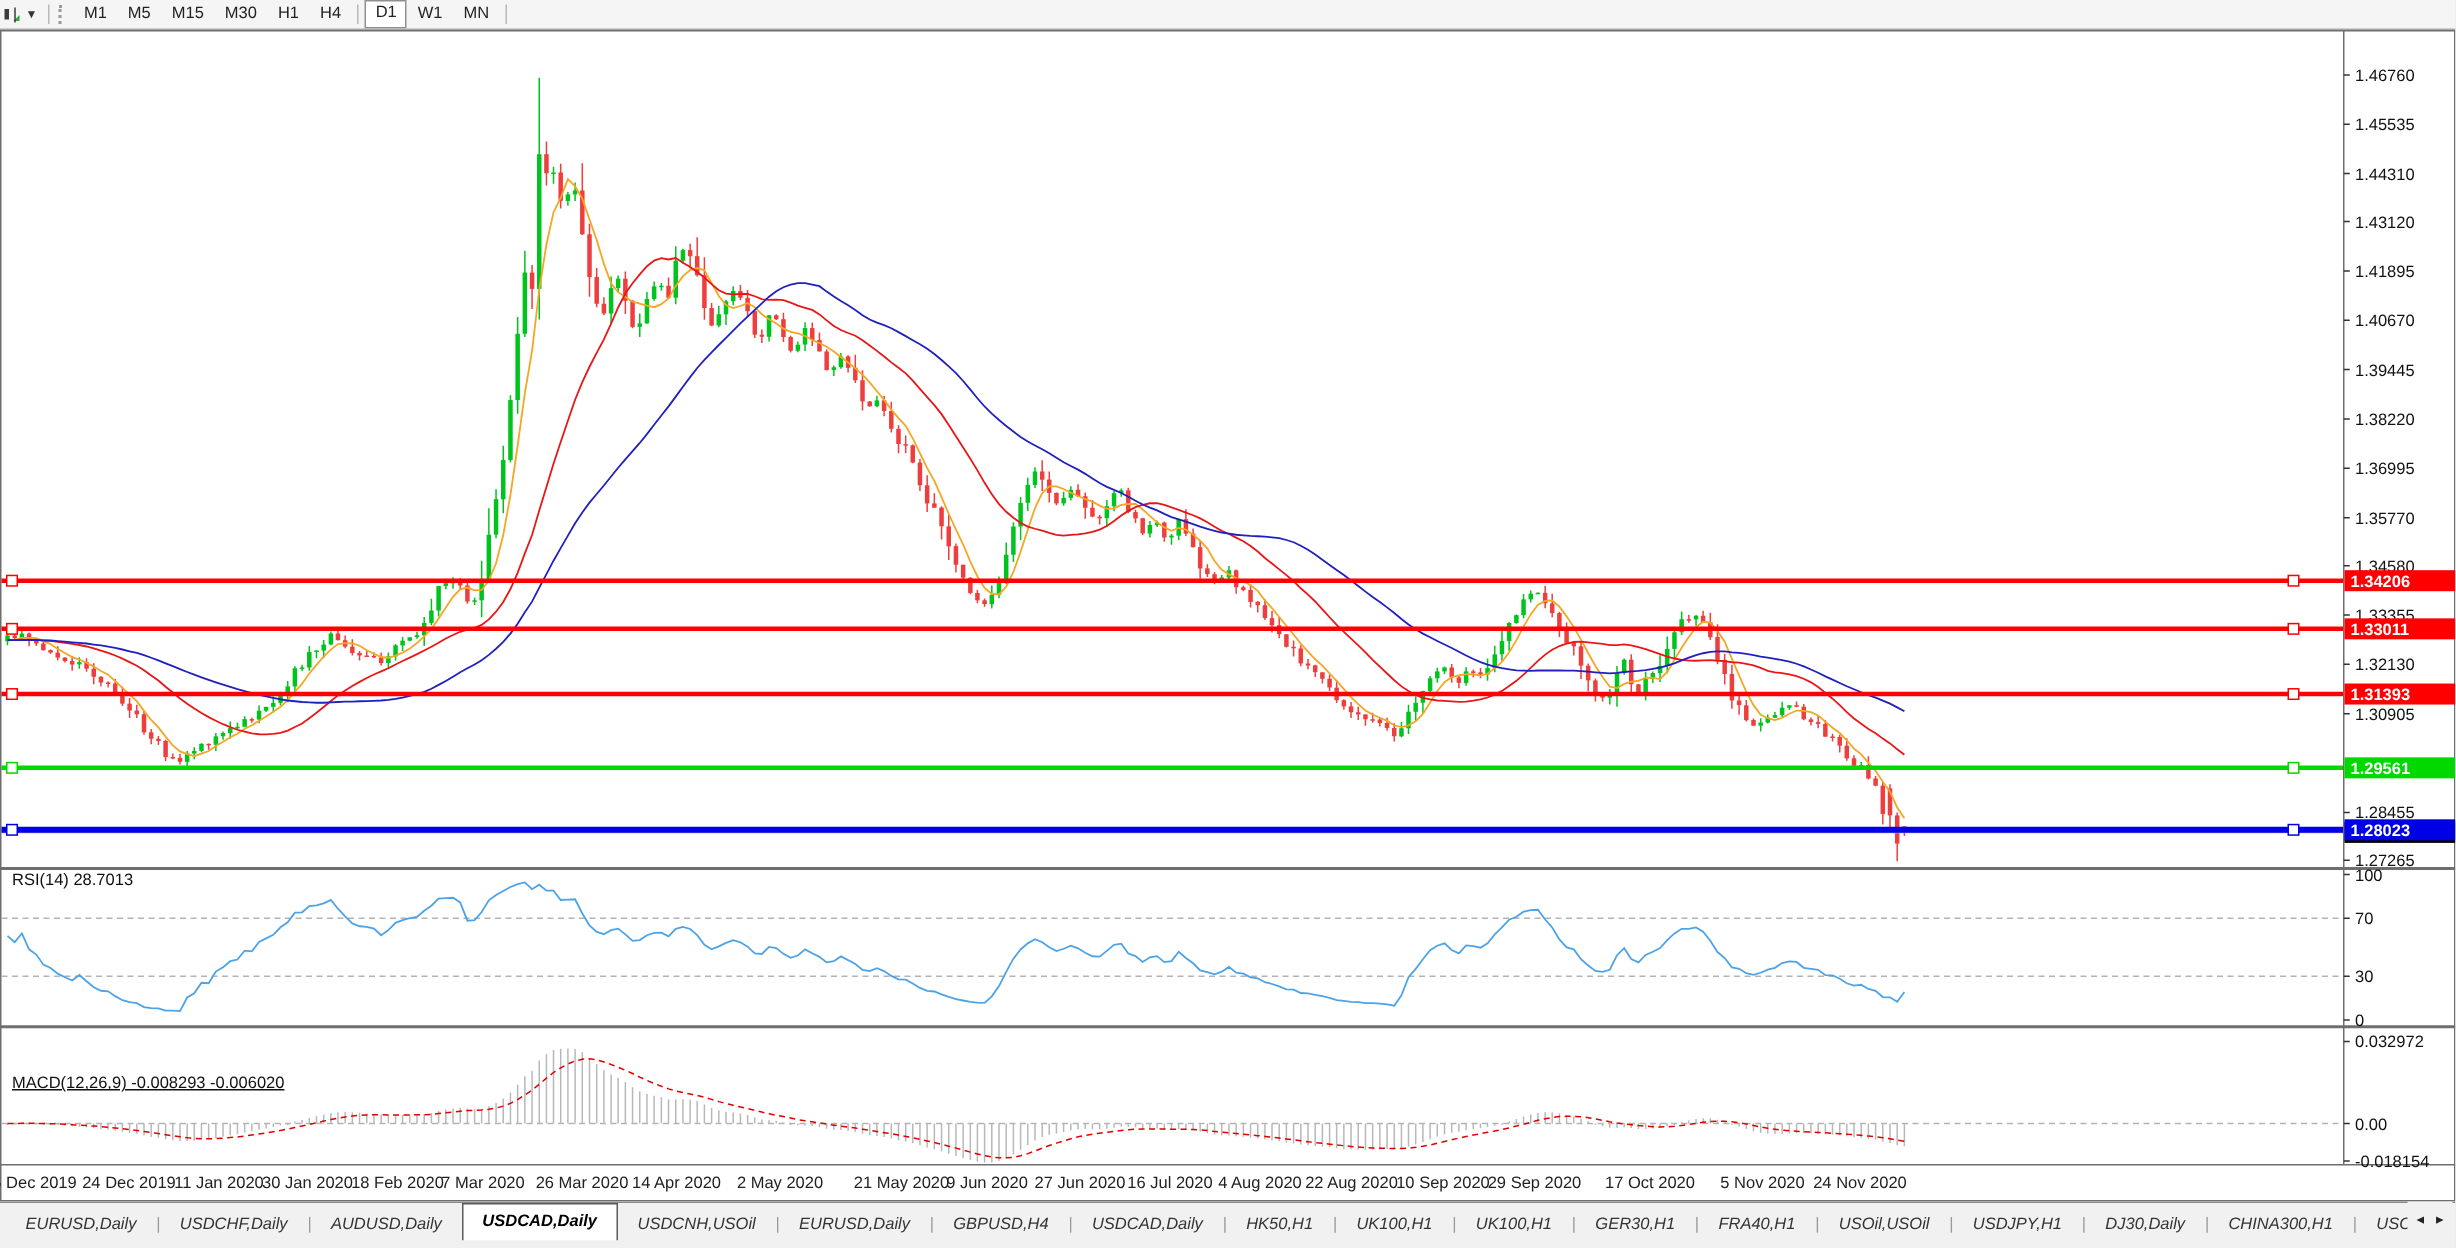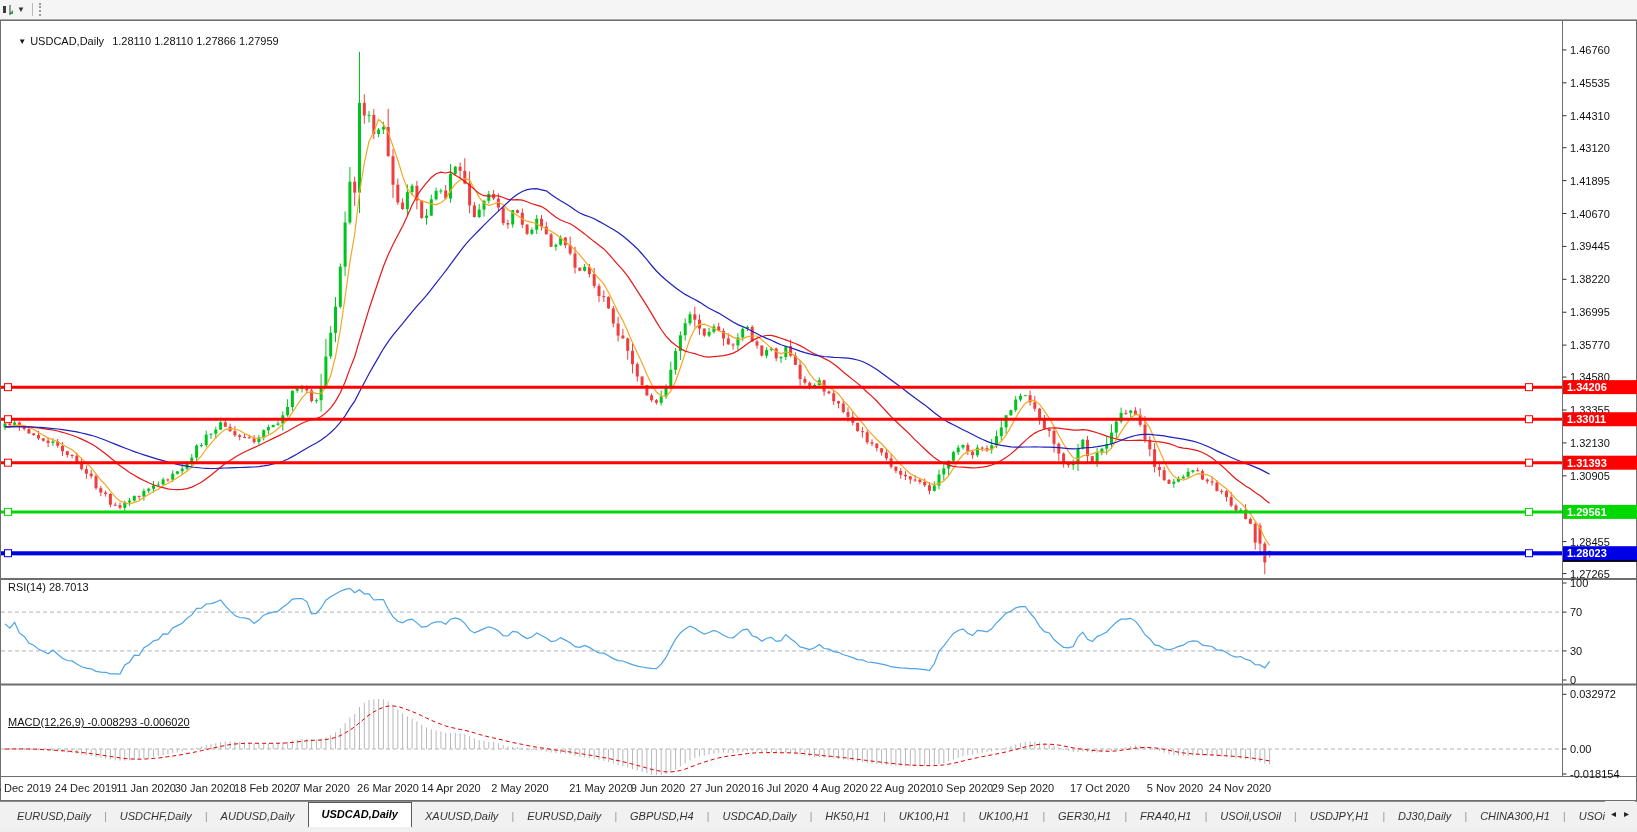--- a/index.html
+++ b/index.html
@@ -42,20 +42,33 @@
     <div class="tb-icon">
       <svg width="14" height="14" viewBox="0 0 14 14">
         <rect x="2" y="3" width="3" height="7" fill="#3a3a3a"></rect>
         <path d="M8 11 L12 7 L12 11 Z" fill="#1fae3a"></path>
         <line x1="9" y1="2" x2="9" y2="12" stroke="#3a3a3a" stroke-width="1"></line>
       </svg>
       <span class="tb-caret">▼</span>
     </div>
     <div class="tb-sep"></div>
     <div class="tb-grip"></div>
+    <div id="tf-buttons" style="display:flex;align-items:center;">
+        <div class="tfbtn">M1</div>
+        <div class="tfbtn">M5</div>
+        <div class="tfbtn">M15</div>
+        <div class="tfbtn">M30</div>
+        <div class="tfbtn">H1</div>
+        <div class="tfbtn">H4</div>
+        <div class="tb-sep"></div>
+        <div class="tfbtn active">D1</div>
+        <div class="tfbtn">W1</div>
+        <div class="tfbtn">MN</div>
+        <div class="tb-sep"></div>
+      </div>
   </div>
 
   <svg id="chart-svg" width="1637" height="832" viewBox="0 0 1637 832" style="position:absolute;left:0;top:0;">
       <rect x="0" y="20" width="1637" height="781" fill="#ffffff"></rect>
       <line x1="0" y1="20.5" x2="1637" y2="20.5" stroke="#6e6e6e"></line>
       <line x1="0.5" y1="20" x2="0.5" y2="800" stroke="#6e6e6e"></line>
       <line x1="1636.5" y1="20" x2="1636.5" y2="800" stroke="#6e6e6e"></line>
       <line x1="0" y1="800.5" x2="1637" y2="800.5" stroke="#6e6e6e"></line>
       <line x1="0" y1="579" x2="1637" y2="579" stroke="#6e6e6e" stroke-width="2"></line>
       <line x1="0" y1="684.5" x2="1637" y2="684.5" stroke="#6e6e6e" stroke-width="2"></line>
@@ -708,34 +721,31 @@
       </g>
       <g>
         <line x1="1" y1="553.2083091787438" x2="1562" y2="553.2083091787438" stroke="#0000e6" stroke-width="4"></line>
         <rect x="4.5" y="549.7083091787438" width="7" height="7" fill="#fff" stroke="#0000e6"></rect>
         <rect x="1525.5" y="549.7083091787438" width="7" height="7" fill="#fff" stroke="#0000e6"></rect>
         <rect x="1563" y="546.2083091787438" width="74" height="14" fill="#0000e6"></rect>
         <text x="1567" y="557.2083091787438" font-size="11" font-weight="bold" fill="#fff">1.28023</text>
       </g>
     </svg>
 
-  <div id="chart-title">
-    <span class="tri">▼</span><span class="ttl">USDCAD,Daily</span><span>1.28110 1.28110 1.27866 1.27959</span>
-  </div>
   <div id="rsi-label">RSI(14) 28.7013</div>
   <div id="macd-label">MACD(12,26,9) -0.008293 -0.006020</div>
 
   <div id="tabbar">
       <div class="tab">EURUSD,Daily</div>
       <span class="tabsep">|</span>
       <div class="tab">USDCHF,Daily</div>
       <span class="tabsep">|</span>
       <div class="tab">AUDUSD,Daily</div>
       <div class="tab active">USDCAD,Daily</div>
-      <div class="tab">XAUUSD,Daily</div>
+      <div class="tab">USDCNH,USOil</div>
       <span class="tabsep">|</span>
       <div class="tab">EURUSD,Daily</div>
       <span class="tabsep">|</span>
       <div class="tab">GBPUSD,H4</div>
       <span class="tabsep">|</span>
       <div class="tab">USDCAD,Daily</div>
       <span class="tabsep">|</span>
       <div class="tab">HK50,H1</div>
       <span class="tabsep">|</span>
       <div class="tab">UK100,H1</div>

